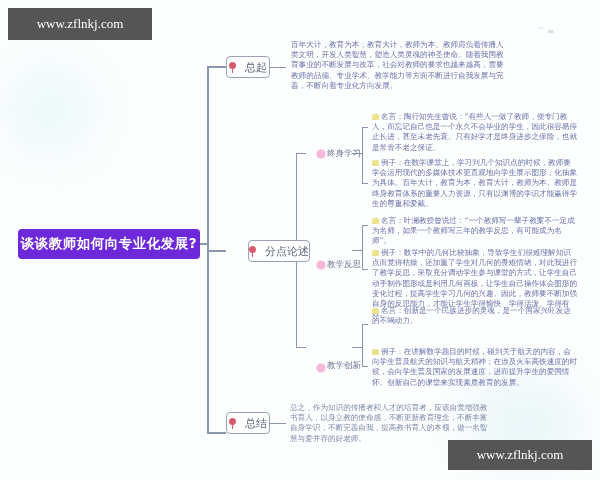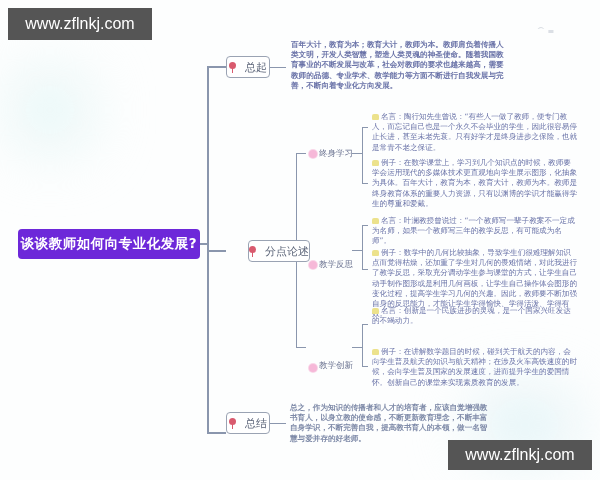--- a/index.html
+++ b/index.html
@@ -16,31 +16,31 @@
   }
   .node {
     position: absolute; height: 22px; background: #ffffff; border: 1px solid #9aa3b3; border-radius: 4px;
     display: flex; align-items: center; justify-content: center; gap: 8px;
     font-size: 11px; color: #5b6478;
   }
   .pin { width: 8px; height: 11px; position: relative; display: inline-block; }
   .pin::before { content: ""; position: absolute; left: 0; top: 0; width: 7px; height: 7px; border-radius: 50%; background: #d95a6e; }
   .pin::after { content: ""; position: absolute; left: 3px; top: 6px; width: 1px; height: 5px; background: #d95a6e; }
   .sub {
-    position: absolute; font-size: 8.5px; color: #6a7290; display: flex; align-items: center; gap: 2px;
+    position: absolute; font-size: 8.5px; color: #6a7290; display: flex; align-items: center; gap: 2px; margin-left: 8px;
   }
   .flower { width: 8px; height: 8px; border-radius: 50%; background: #f6b8d8; display: inline-block; box-shadow: 0 0 0 1px #f9d6e8; }
   .text-block {
     position: absolute; font-size: 7.6px; line-height: 10.2px; color: #6a73a8; word-break: break-all;
   }
-  .text-block.grey { color: #7e8aa8; font-weight: bold; }
+  .text-block.grey { color: #7e8aa8; }
   .bulb { display: inline-block; width: 7px; height: 6px; background: #ece28c; border-radius: 2px 2px 1px 1px; margin-right: 2px; vertical-align: -1px; }
   .watermark {
-    position: absolute; background: #555555; color: #ffffff; font-family: Liberation Sans, sans-serif;
-    font-size: 16px; display: flex; align-items: center; justify-content: center;
+    position: absolute; background: #555555; color: #ffffff; font-family: Liberation Serif, serif;
+    font-size: 13px; display: flex; align-items: center; justify-content: center;
   }
   .tr-mark { position: absolute; color: #bfc5cf; font-size: 8px; }
 </style>
 </head>
 <body>
 
 <div class="canvas">
   <div class="glow" style="left:10px;top:70px;width:80px;height:80px;background:#e6f6f6;"></div>
   <div class="glow" style="left:470px;top:390px;width:110px;height:70px;background:#e3f3f6;"></div>
 
@@ -77,21 +77,21 @@
   <div class="line" style="left:362px;top:366px;width:6px;height:1px;"></div>
 
   <div class="root">
     <span>谈谈教师如何向专业化发展?</span>
   </div>
 
   <div class="node" style="left:226px;top:56px;width:44px;">
     <span class="pin"></span>
     <span>总起</span>
   </div>
-  <div class="text-block" style="left:291px;top:40px;width:214px;font-weight:bold;">百年大计，教育为本；教育大计，教师为本。教师肩负着传播人类文明，开发人类智慧，塑造人类灵魂的神圣使命。随着我国教育事业的不断发展与改革，社会对教师的要求也越来越高，需要教师的品德、专业学术、教学能力等方面不断进行自我发展与完善，不断向着专业化方向发展。</div>
+  <div class="text-block" style="left:291px;top:40px;width:214px;">百年大计，教育为本；教育大计，教师为本。教师肩负着传播人类文明，开发人类智慧，塑造人类灵魂的神圣使命。随着我国教育事业的不断发展与改革，社会对教师的要求也越来越高，需要教师的品德、专业学术、教学能力等方面不断进行自我发展与完善，不断向着专业化方向发展。</div>
 
   <div class="node" style="left:226px;top:240px;width:62px;margin-left:22px;">
     <span class="pin"></span>
     <span>分点论述</span>
   </div>
 
   <div class="sub" style="left:309px;top:148px;">
     <span class="flower"></span>
     <span>终身学习</span>
   </div>

